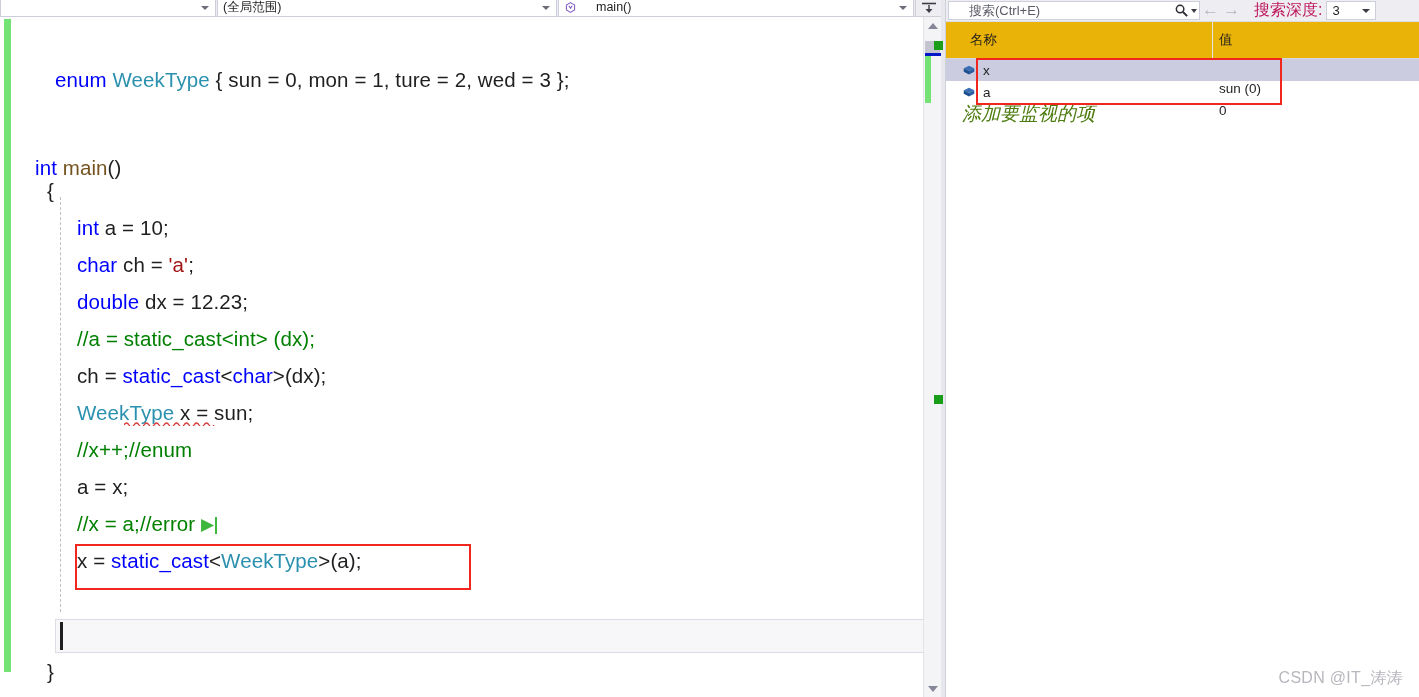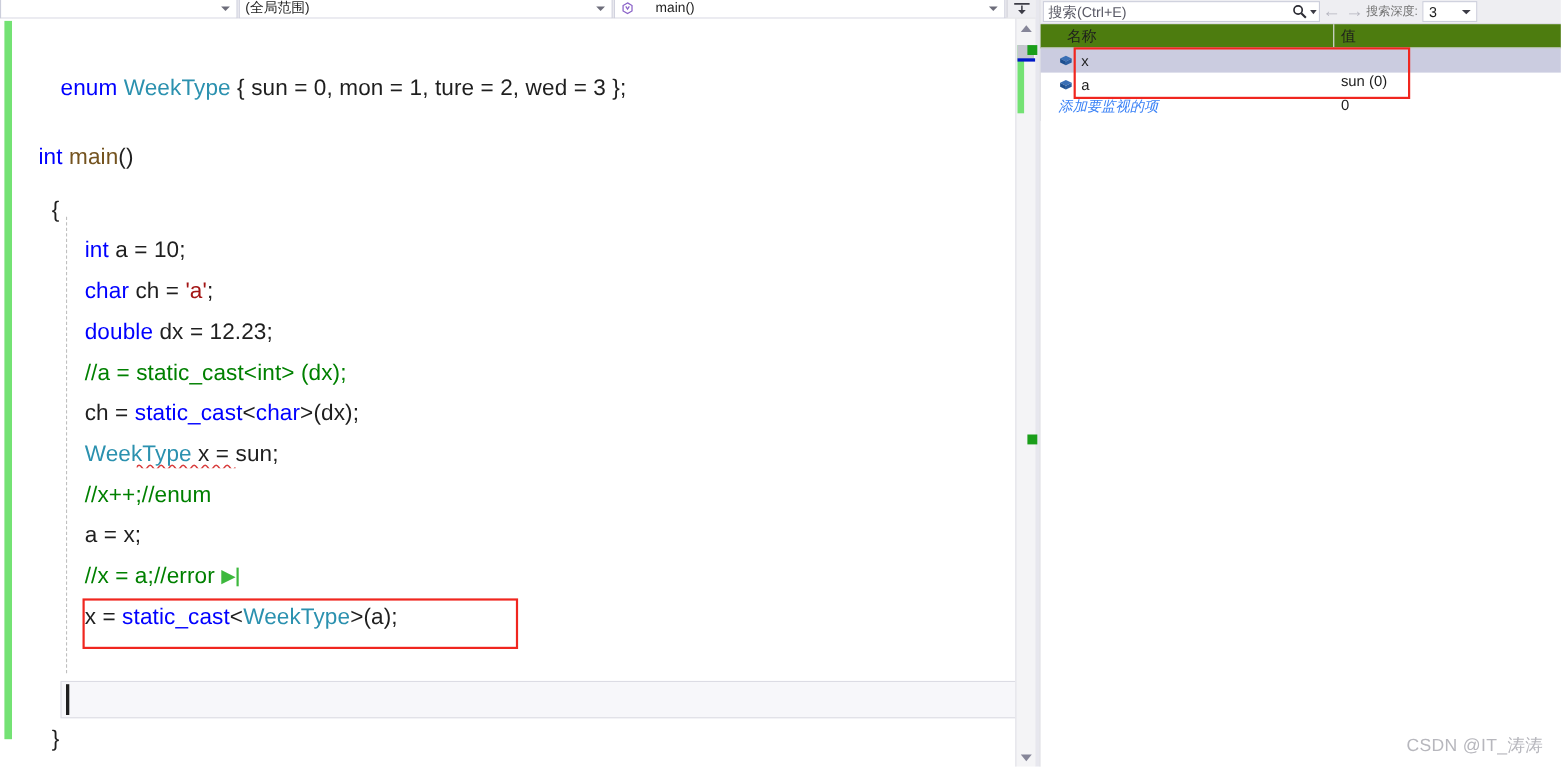--- a/index.html
+++ b/index.html
@@ -299,21 +299,21 @@
   }
   #search-box {
     flex: 0 0 auto;
     width: 252px;
     height: 19px;
     background: #ffffff;
     border: 1px solid #cccedb;
     box-sizing: border-box;
     display: flex;
     align-items: center;
-    padding-left: 4px;
+    padding-left: 20px;
     position: relative;
   }
   #search-input {
     border: none; outline: none;
     font-family: "Liberation Sans", sans-serif;
     font-size: 13px;
     color: #1e1e1e;
     width: 205px;
     background: transparent;
     padding: 0;
@@ -332,23 +332,23 @@
     margin-left: 2px;
   }
   .nav-arrow {
     font-size: 17px;
     color: #b6b6c0;
     margin: 0 2px;
     line-height: 17px;
     position: relative; top: -1px;
   }
   #depth-label {
-    font-size: 11px;
-    color: #737373;
-    margin-left: 0;
+    font-size: 16px;
+    color: #be185d;
+    margin-left: 12px;
     margin-right: 4px;
     white-space: nowrap;
   }
   #depth-combo {
     width: 50px; height: 19px;
     background: #ffffff;
     border: 1px solid #cccedb;
     box-sizing: border-box;
     display: flex;
     align-items: center;
@@ -361,24 +361,24 @@
     position: absolute;
     right: 5px; top: 50%; margin-top: -2px;
     width: 0; height: 0;
     border-left: 4px solid transparent;
     border-right: 4px solid transparent;
     border-top: 4px solid #3c3c46;
   }
 
   
   #watch-header {
-    height: 22px;
-    flex: 0 0 auto;
-    display: flex;
-    background: #4d7c0f;
+    height: 37px;
+    flex: 0 0 auto;
+    display: flex;
+    background: #eab308;
     border-bottom: 1px solid #d6d6de;
     font-size: 13.5px;
     color: #1e1e1e;
     box-sizing: border-box;
   }
   #watch-header .col {
     display: flex;
     align-items: center;
     padding-left: 6px;
     box-sizing: border-box;
@@ -412,25 +412,25 @@
     margin-top: 37px;
   }
   .var-icon {
     width: 14px; height: 14px;
     margin-right: 7px;
     flex: 0 0 auto;
   }
   #watch-add {
     height: 22px;
     display: flex;
-    align-items: flex-start;
+    align-items: center;
     padding-left: 16px;
-    font-size: 13px;
+    font-size: 19px;
     font-style: italic;
-    color: #3b82f6;
+    color: #4d7c0f;
     box-sizing: border-box;
   }
   #watch-redbox {
     position: absolute;
     border: 2px solid #f0261f;
     box-sizing: border-box;
     pointer-events: none;
   }
   #watch-body-fill { flex: 1 1 auto; background: #ffffff; }
 
@@ -482,21 +482,21 @@
       <div id="change-margin">
         <div id="change-bar"></div>
       </div>
 
       <div id="glyph-margin"></div>
 
       <div id="code-surface">
 
         <div id="lines-host">
             <div class="code-line" style="top: 44px; left: 28px;"><span class="kw">enum</span><span class="pl"> </span><span class="type">WeekType</span><span class="pl"> { sun = 0, mon = 1, ture = 2, wed = 3 };</span></div>
-            <div class="code-line" style="top: 107px; left: 8px;"><span class="kw">int</span><span class="pl"> </span><span class="fn">main</span><span class="pl">()</span></div>
+            <div class="code-line" style="top: 132px; left: 8px;"><span class="kw">int</span><span class="pl"> </span><span class="fn">main</span><span class="pl">()</span></div>
             <div class="code-line" style="top: 155px; left: 20px;"><span class="pl">{</span></div>
             <div class="code-line" style="top: 192px; left: 50px;"><span class="kw">int</span><span class="pl"> a = 10;</span></div>
             <div class="code-line" style="top: 229px; left: 50px;"><span class="kw">char</span><span class="pl"> ch = </span><span class="str">'a'</span><span class="pl">;</span></div>
             <div class="code-line" style="top: 266px; left: 50px;"><span class="kw">double</span><span class="pl"> dx = 12.23;</span></div>
             <div class="code-line" style="top: 303px; left: 50px;"><span class="cmt">//a = static_cast&lt;int&gt; (dx);</span></div>
             <div class="code-line" style="top: 340px; left: 50px;"><span class="pl">ch = </span><span class="kw">static_cast</span><span class="pl">&lt;</span><span class="kw">char</span><span class="pl">&gt;(dx);</span></div>
             <div class="code-line" style="top: 377px; left: 50px;"><span class="type">WeekType</span><span class="pl"> x = sun;</span></div>
             <div class="code-line" style="top: 414px; left: 50px;"><span class="cmt">//x++;//enum</span></div>
             <div class="code-line" style="top: 451px; left: 50px;"><span class="pl">a = x;</span></div>
             <div class="code-line" style="top: 488px; left: 50px;"><span class="cmt">//x = a;//error </span><span class="run-arrow">▶</span><span class="run-caret"></span></div>

